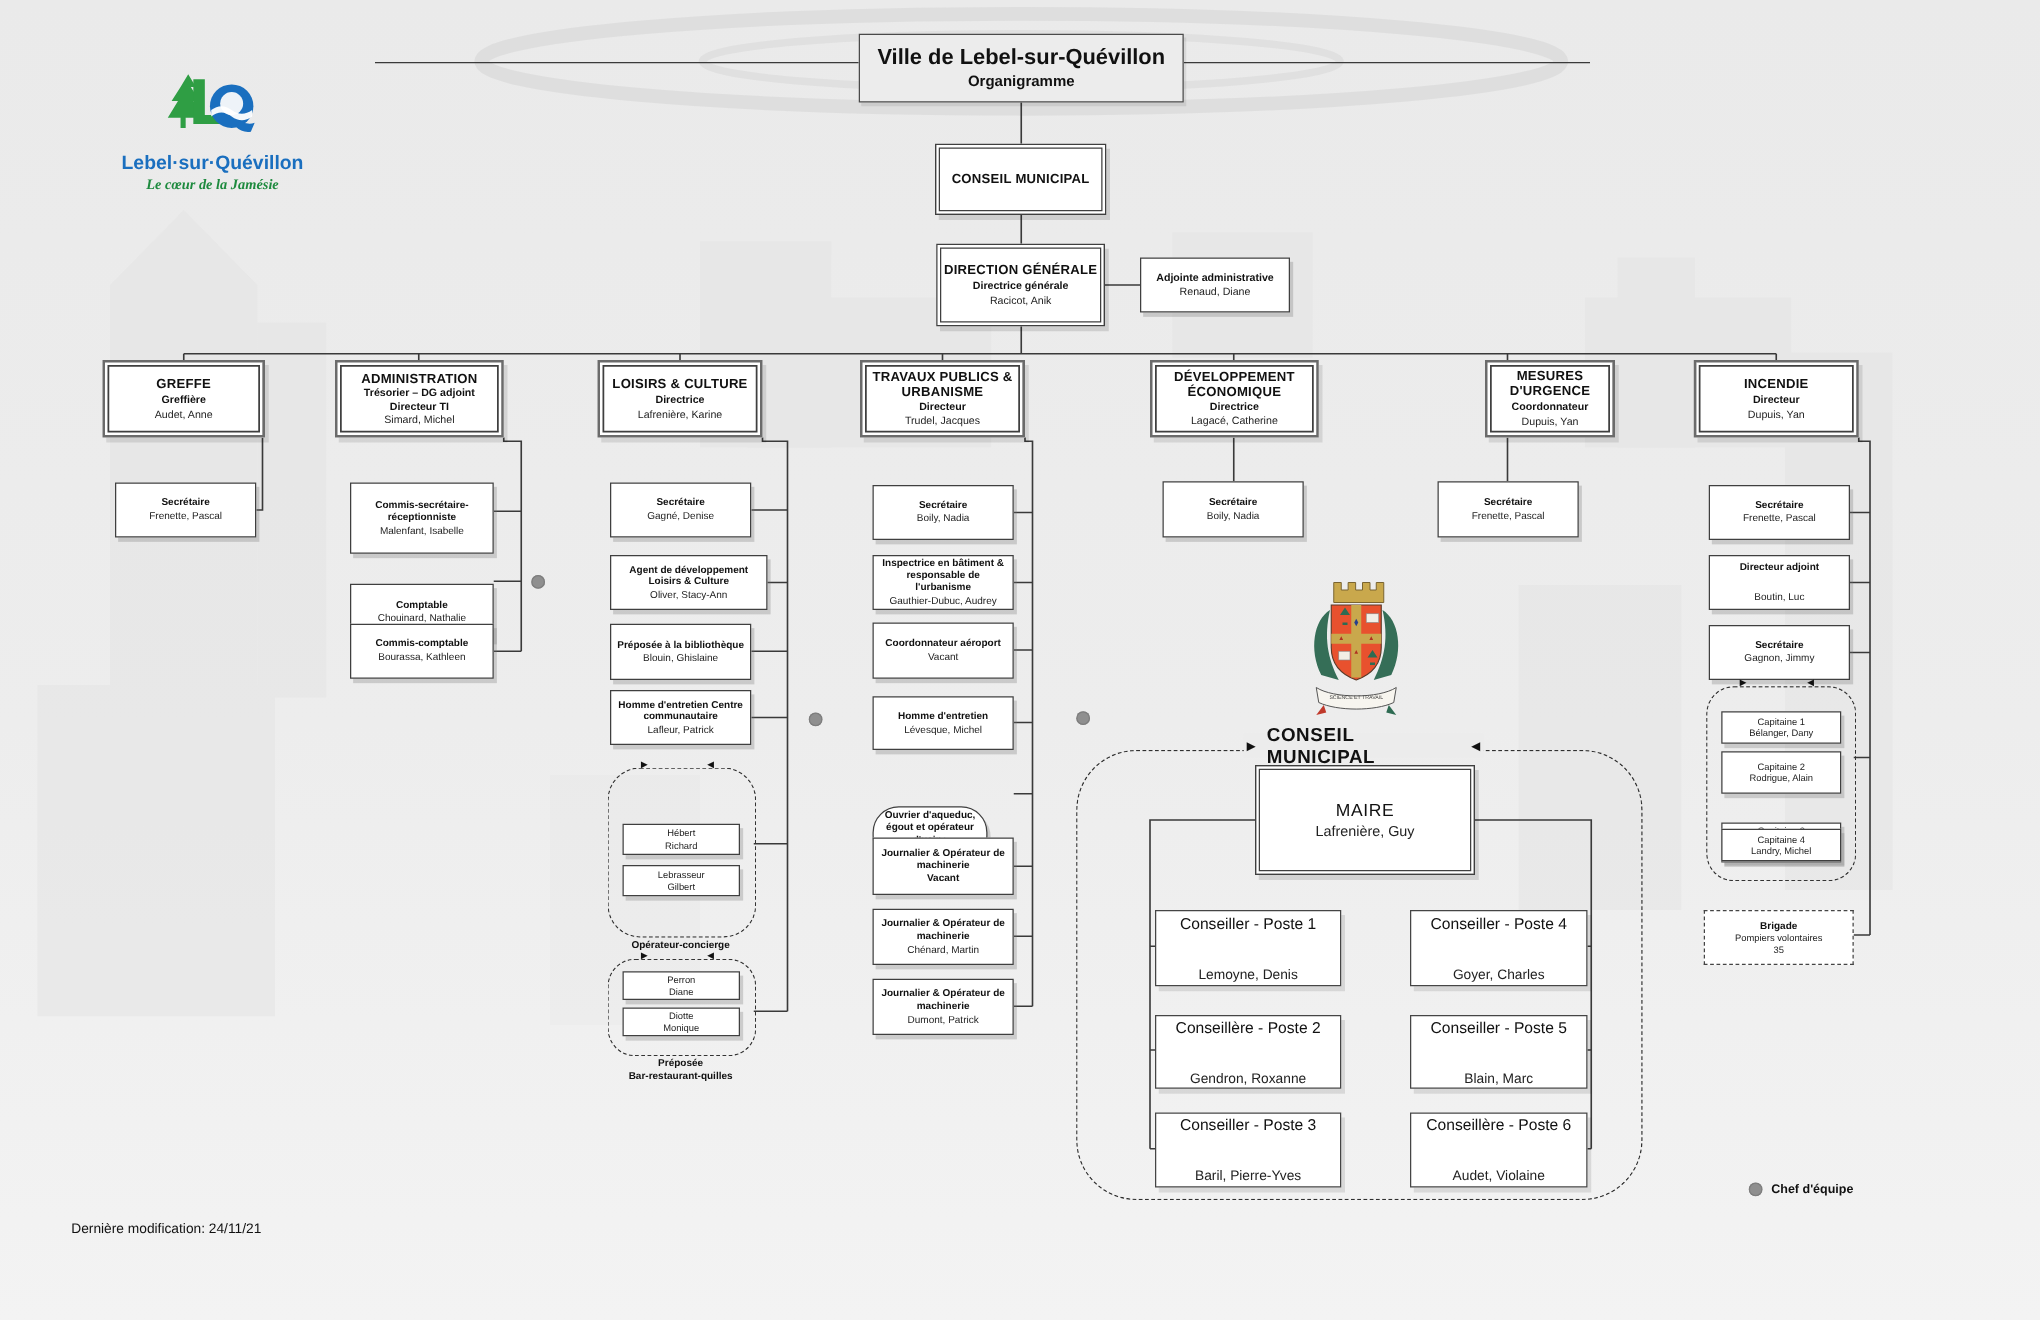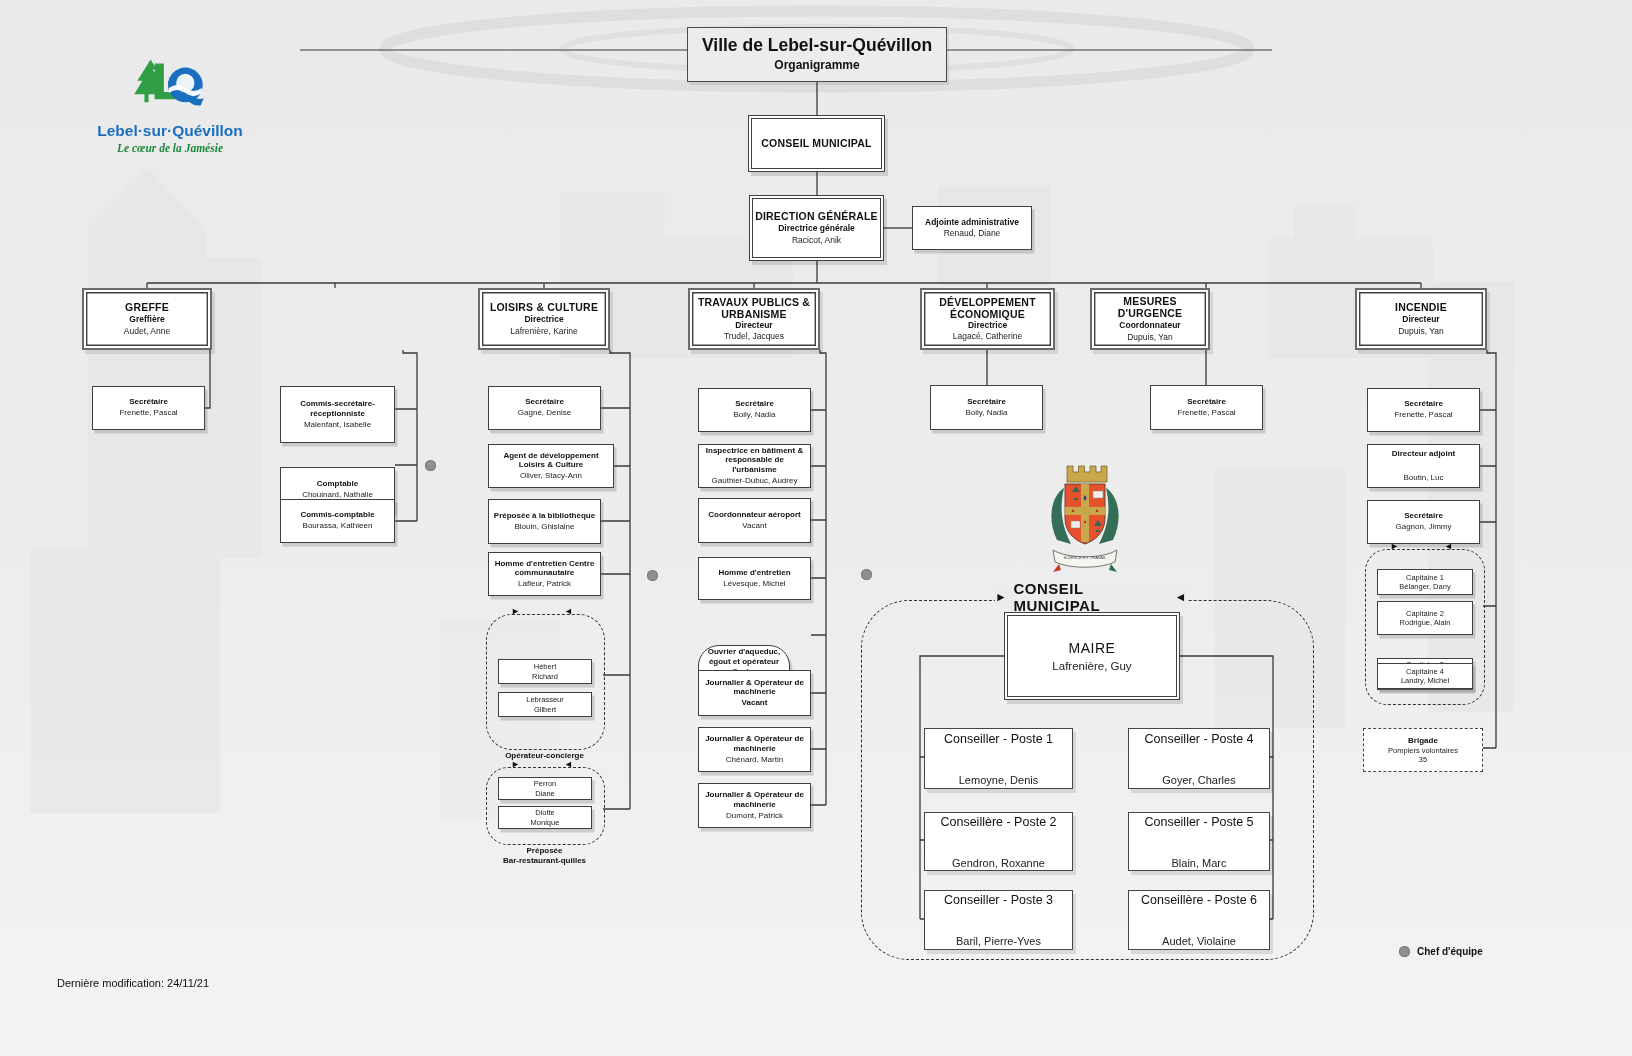--- a/index.html
+++ b/index.html
@@ -125,36 +125,42 @@
   <div class="box" style="left:912px;top:206px;width:120px;height:44px;gap:1px;">
     <div class="t2">Adjointe administrative</div>
     <div class="nm">Renaud, Diane</div>
   </div>
 
   <div class="box hdr" style="left:82px;top:288px;width:130px;height:62px;gap:1px;">
     <div class="t1">GREFFE</div>
     <div class="t2">Greffière</div>
     <div class="nm">Audet, Anne</div>
   </div>
+  <div class="box hdr" style="left:268px;top:288px;width:135px;height:62px;">
+    <div class="t1">ADMINISTRATION</div>
+    <div class="t2">Trésorier – DG adjoint</div>
+    <div class="t2">Directeur TI</div>
+    <div class="nm">Simard, Michel</div>
+  </div>
   <div class="box hdr" style="left:478px;top:288px;width:132px;height:62px;gap:1px;">
     <div class="t1">LOISIRS &amp; CULTURE</div>
     <div class="t2">Directrice</div>
     <div class="nm">Lafrenière, Karine</div>
   </div>
   <div class="box hdr" style="left:688px;top:288px;width:132px;height:62px;">
     <div class="t1">TRAVAUX PUBLICS &amp; URBANISME</div>
     <div class="t2">Directeur</div>
     <div class="nm">Trudel, Jacques</div>
   </div>
   <div class="box hdr" style="left:920px;top:288px;width:135px;height:62px;">
     <div class="t1">DÉVELOPPEMENT ÉCONOMIQUE</div>
     <div class="t2">Directrice</div>
     <div class="nm">Lagacé, Catherine</div>
   </div>
-  <div class="box hdr" style="left:1090px;top:288px;width:120px;height:62px;gap:1px;">
+  <div class="box hdr" style="left:1188px;top:288px;width:104px;height:62px;gap:1px;">
     <div class="t1">MESURES D'URGENCE</div>
     <div class="t2">Coordonnateur</div>
     <div class="nm">Dupuis, Yan</div>
   </div>
   <div class="box hdr" style="left:1355px;top:288px;width:132px;height:62px;gap:1px;">
     <div class="t1">INCENDIE</div>
     <div class="t2">Directeur</div>
     <div class="nm">Dupuis, Yan</div>
   </div>
 

